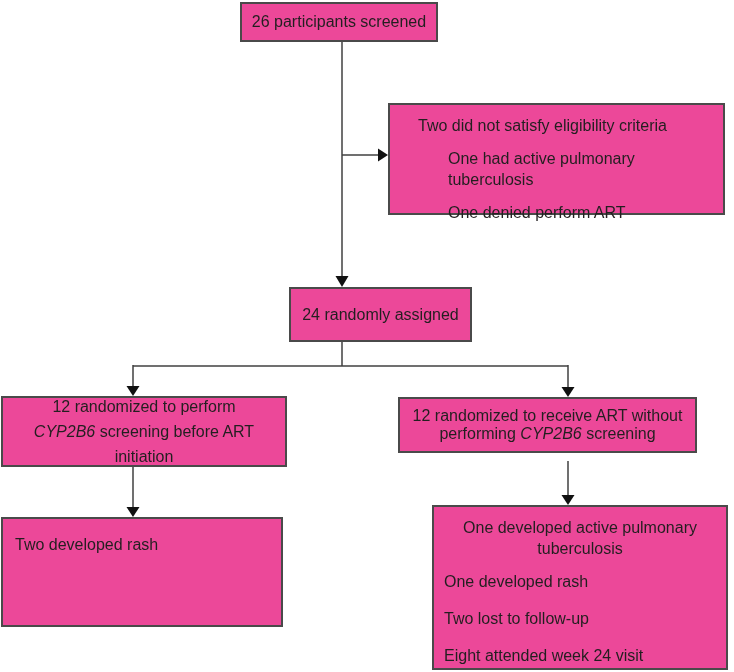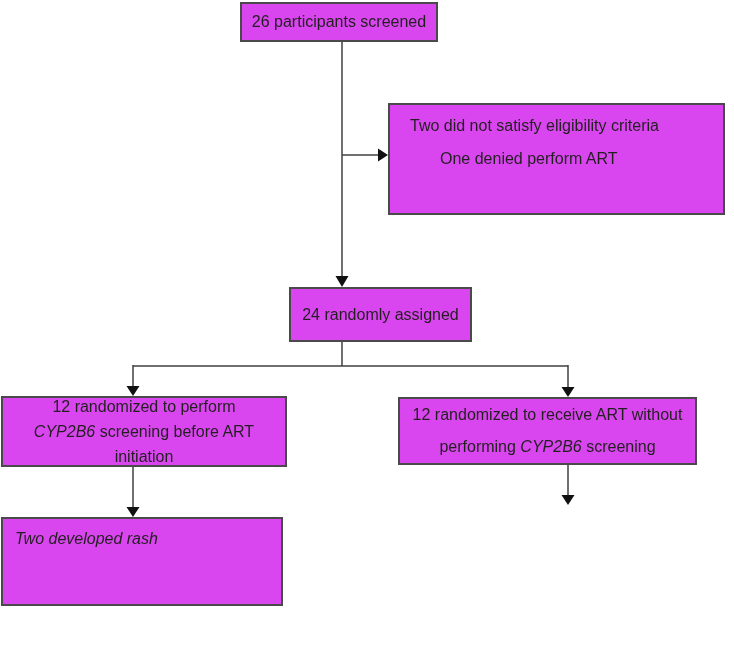--- a/index.html
+++ b/index.html
@@ -19,42 +19,42 @@
   #connectors {
     position: absolute;
     left: 0;
     top: 0;
     width: 734px;
     height: 672px;
     pointer-events: none;
   }
   .box {
     position: absolute;
-    background: #d946ef;
+    background: #ec4899;
     border: 2px solid #4a4a4a;
     box-sizing: border-box;
     font-size: 16px;
     line-height: 20px;
   }
   .flex-center {
     display: flex;
     flex-direction: column;
     justify-content: center;
     text-align: center;
   }
   .box-screened   { left: 240px; top: 2px;   width: 198px; height: 40px; }
   .box-excluded   { left: 388px; top: 103px; width: 337px; height: 112px;
-                    padding: 10px 8px 0 20px; }
+                    padding: 10px 8px 0 28px; }
   .box-randomized { left: 260px; top: 287px; width: 183px; height: 55px; margin-left: 29px; }
   .box-arm-left   { left: 1px;   top: 396px; width: 286px; height: 71px;
                     line-height: 25px; padding: 0 20px; }
-  .box-arm-right  { left: 398px; top: 397px; width: 299px; height: 68px;
-                    line-height: 32px; padding: 0 6px; }
-  .box-out-left   { left: 1px;   top: 517px; width: 282px; height: 89px;
-                    padding: 10px 8px 0 12px; font-style: italic; }
+  .box-arm-right  { left: 398px; top: 397px; width: 299px; height: 56px;
+                    line-height: 18px; padding: 0 6px; }
+  .box-out-left   { left: 1px;   top: 517px; width: 282px; height: 110px;
+                    padding: 16px 8px 0 12px; }
   .box-out-right  { left: 432px; top: 505px; width: 296px; height: 165px;
                     padding: 10px 10px 0 10px; }
   .excl-title { line-height: 21px; margin: 0 0 12px 0; }
   .excl-item  { line-height: 21px; margin: 0 0 12px 30px; }
   .out-item   { line-height: 20px; margin: 0 0 17px 0; }
   .out-item-wrap {
     line-height: 21px;
     margin: 0 0 13px 0;
     text-align: center;
   }
@@ -87,33 +87,40 @@
     <line x1="568" y1="461" x2="568" y2="496" stroke="#404040" stroke-width="1.5"></line>
     <polygon points="561.5,495 574.5,495 568,505" fill="#111111"></polygon>
   </svg>
 
   <div class="box box-screened flex-center">
     <div>26 participants screened</div>
   </div>
 
   <div class="box box-excluded">
     <div class="excl-title">Two did not satisfy eligibility criteria</div>
+    <div class="excl-item">One had active pulmonary tuberculosis</div>
     <div class="excl-item">One denied perform ART</div>
   </div>
 
   <div class="box box-randomized flex-center">
     <div>24 randomly assigned</div>
   </div>
 
   <div class="box box-arm-left flex-center">
     <div><span>12 randomized to perform </span><i>CYP2B6</i><span> screening before ART initiation</span></div>
   </div>
 
   <div class="box box-arm-right flex-center">
     <div><span>12 randomized to receive ART without performing </span><i>CYP2B6</i><span> screening</span></div>
   </div>
 
   <div class="box box-out-left">
     <div class="out-item">Two developed rash</div>
   </div>
 
+  <div class="box box-out-right">
+    <div class="out-item-wrap">One developed active pulmonary tuberculosis</div>
+    <div class="out-item">One developed rash</div>
+    <div class="out-item">Two lost to follow-up</div>
+    <div class="out-item">Eight attended week 24 visit</div>
+  </div>
 
 </div>
 
 </body></html>

